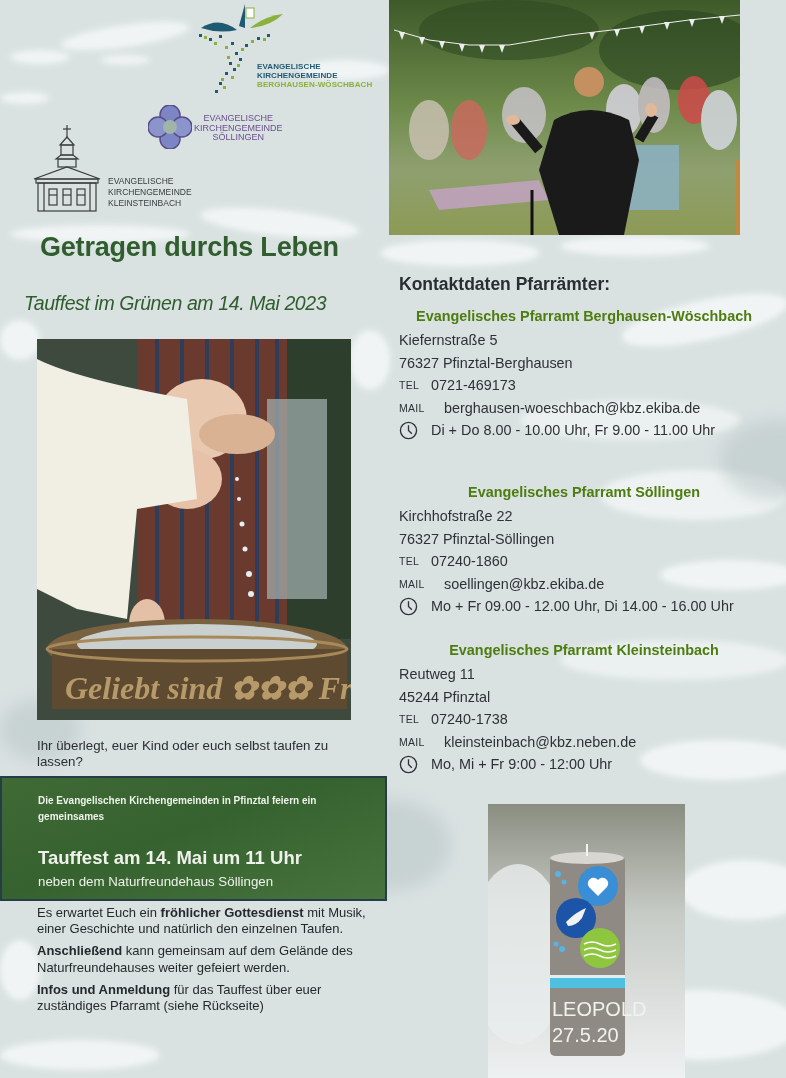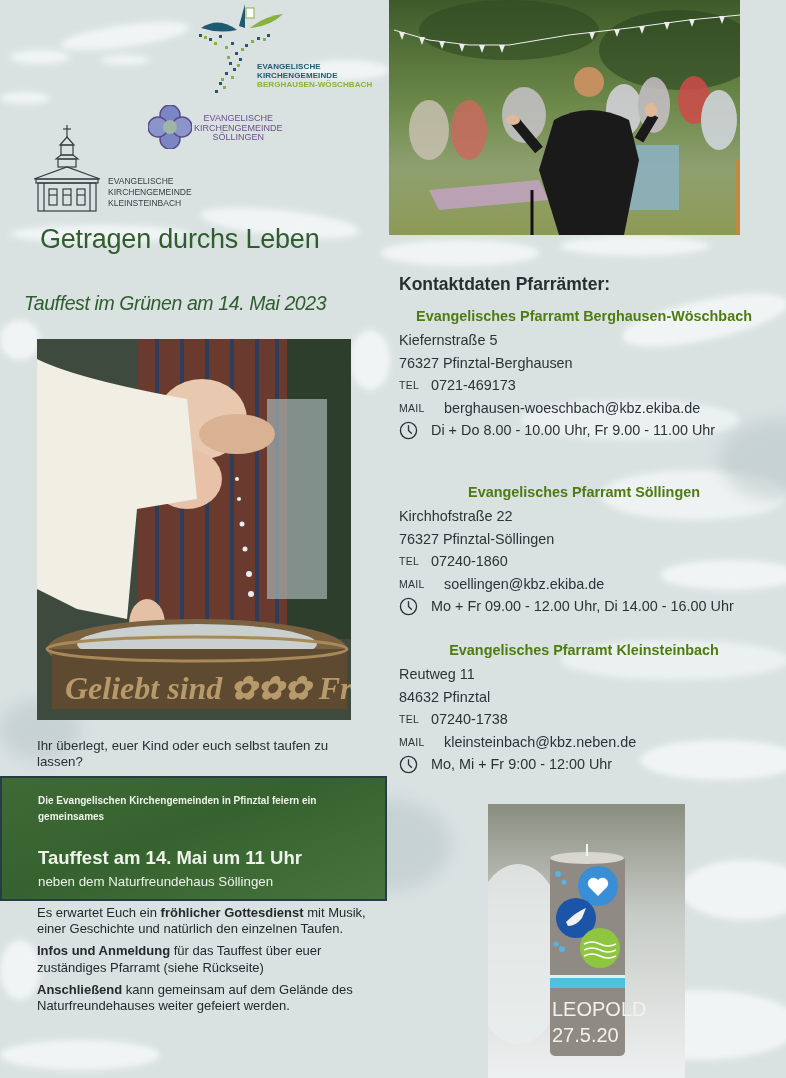--- a/index.html
+++ b/index.html
@@ -29,21 +29,21 @@
   .logo-bw .txt .l1, .logo-bw .txt .l2 { color: #1f5a73; }
   .logo-bw .txt .l3 { color: #8ab13b; }
 
   .logo-so { left: 148px; top: 105px; width: 150px; height: 46px; }
   .logo-so .txt { position: absolute; left: 46px; top: 9px; font-size: 9px; line-height: 9.5px; color: #6b4e8f; text-align: center; }
 
   .logo-kl { left: 32px; top: 123px; width: 180px; height: 90px; }
   .logo-kl .txt { position: absolute; left: 76px; top: 53px; font-size: 8.5px; line-height: 11px; color: #3a3c3e; }
 
   
-  .title { left: 40px; top: 224px; font-size: 27px; font-weight: normal; color: #2f5d2e; letter-spacing: -.2px; }
+  .title { left: 40px; top: 232px; font-size: 27px; font-weight: bold; color: #2f5d2e; letter-spacing: -.2px; }
   .subtitle { left: 24px; top: 292px; font-size: 19.5px; font-style: italic; color: #2f5d2e; letter-spacing: -.4px; }
 
   
   .photo { overflow: hidden; }
   .photo-preacher { left: 389px; top: 0; width: 351px; height: 235px; }
   .photo-baptism { left: 37px; top: 339px; width: 314px; height: 381px; }
   .photo-candle { left: 488px; top: 804px; width: 197px; height: 274px; }
 
   
   .intro { left: 37px; top: 738px; width: 320px; font-size: 13.3px; line-height: 16px; color: #2b2e30; }
@@ -288,22 +288,22 @@
 <div class="abs intro">Ihr überlegt, euer Kind oder euch selbst taufen zu lassen?</div>
 
 <div class="abs greenbox">
   <div class="gb-lead">Die Evangelischen Kirchengemeinden in Pfinztal feiern ein gemeinsames</div>
   <div class="gb-head">Tauffest am 14. Mai um 11 Uhr</div>
   <div class="gb-sub">neben dem Naturfreundehaus Söllingen</div>
 </div>
 
 <div class="abs body-text">
   <p><span>Es erwartet Euch ein </span><b>fröhlicher Gottesdienst</b><span> mit Musik, einer Geschichte und natürlich den einzelnen Taufen.</span></p>
+  <p><b>Anschließend</b><span> kann gemeinsam auf dem Gelände des Naturfreundehauses weiter gefeiert werden.</span></p>
   <p><b>Infos und Anmeldung</b><span> für das Tauffest über euer zuständiges Pfarramt (siehe Rückseite)</span></p>
-  <p><b>Anschließend</b><span> kann gemeinsam auf dem Gelände des Naturfreundehauses weiter gefeiert werden.</span></p>
 </div>
 
 <h2 class="abs contact-title">Kontaktdaten Pfarrämter:</h2>
 
 <div class="office" style="top:307px">
   <div class="oname">Evangelisches Pfarramt Berghausen-Wöschbach</div>
   <div class="line">Kiefernstraße 5</div>
   <div class="line">76327 Pfinztal-Berghausen</div>
   <div class="line">
       <span class="lbl">TEL</span>
@@ -339,21 +339,21 @@
         <circle cx="10" cy="10" r="8.5" fill="none" stroke="#2e3234" stroke-width="1.4"></circle>
         <path d="M10 4.5 V10 L13.5 13.5" fill="none" stroke="#2e3234" stroke-width="1.4"></path>
       </svg>
     <span>Mo + Fr 09.00 - 12.00 Uhr, Di 14.00 - 16.00 Uhr</span>
   </div>
 </div>
 
 <div class="office" style="top:641px">
   <div class="oname">Evangelisches Pfarramt Kleinsteinbach</div>
   <div class="line">Reutweg 11</div>
-  <div class="line">84632 Pfinztal</div>
+  <div class="line">45244 Pfinztal</div>
   <div class="line">
       <span class="lbl">TEL</span>
       <span>07240-1738</span>
     </div>
   <div class="line">
       <span class="lbl mail">MAIL</span>
       <span>kleinsteinbach@kbz.neben.de</span>
     </div>
   <div class="line">
     <svg class="clock" viewBox="0 0 20 20">

